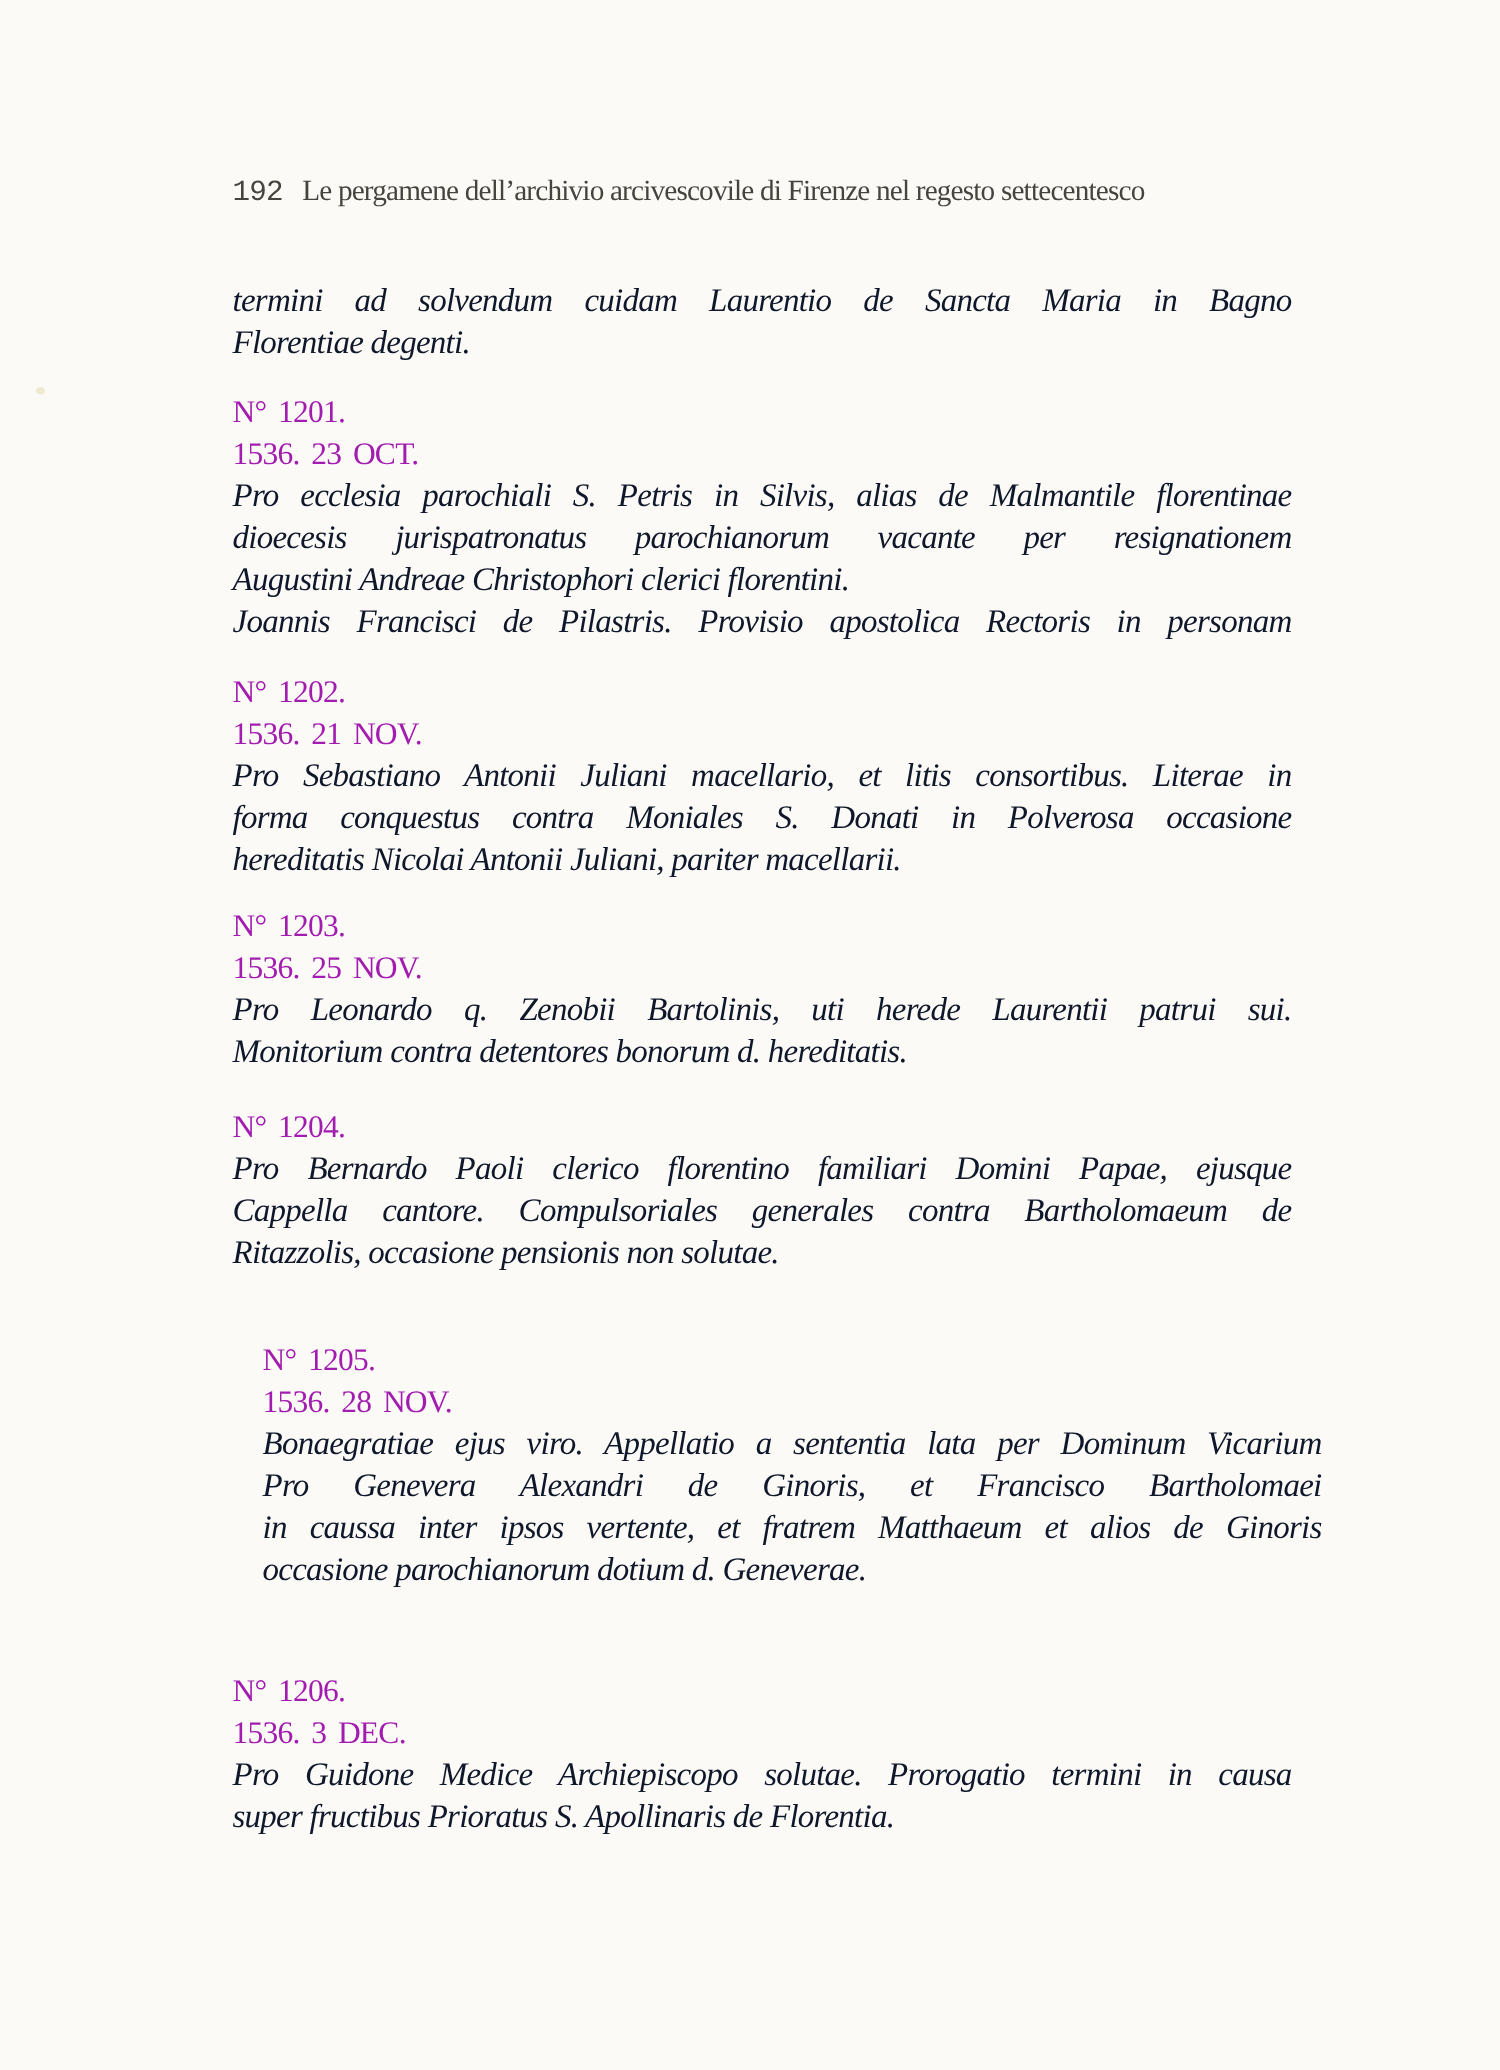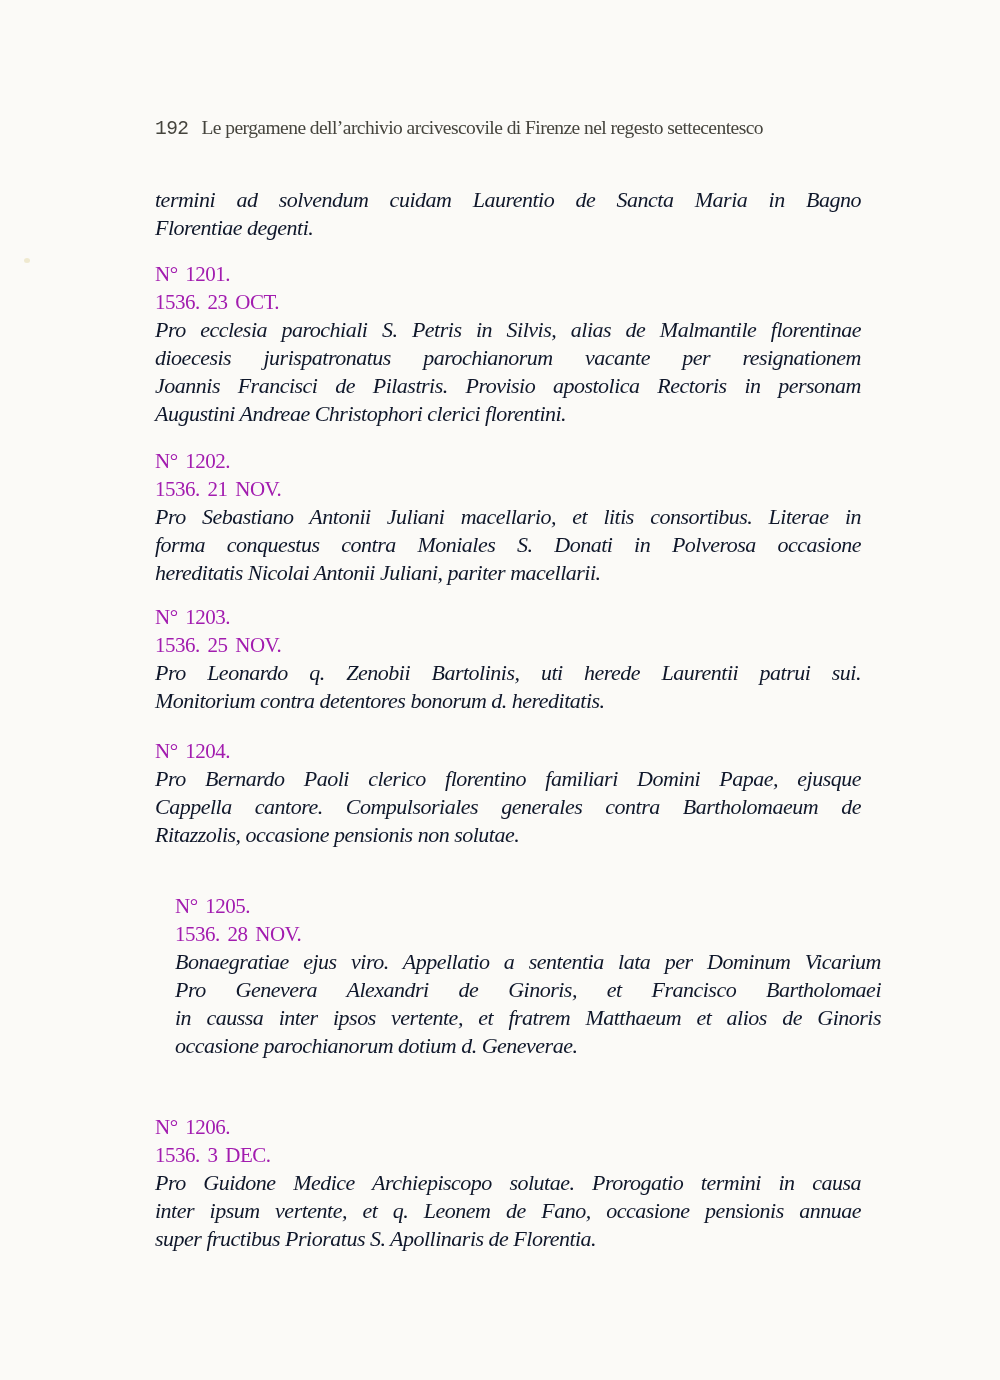--- a/index.html
+++ b/index.html
@@ -92,22 +92,22 @@
     <span class="line">termini ad solvendum cuidam Laurentio de Sancta Maria in Bagno</span>
     <span class="line last">Florentiae degenti.</span>
   </div>
 
   <section class="block e1">
     <div class="num">N° 1201.</div>
     <div class="date">1536. 23 OCT.</div>
     <div class="bodytext">
       <span class="line">Pro ecclesia parochiali S. Petris in Silvis, alias de Malmantile florentinae</span>
       <span class="line">dioecesis jurispatronatus parochianorum vacante per resignationem</span>
+      <span class="line last">Augustini Andreae Christophori clerici florentini.</span>
       <span class="line">Joannis Francisci de Pilastris. Provisio apostolica Rectoris in personam</span>
-      <span class="line last">Augustini Andreae Christophori clerici florentini.</span>
     </div>
   </section>
 
   <section class="block e2">
     <div class="num">N° 1202.</div>
     <div class="date">1536. 21 NOV.</div>
     <div class="bodytext">
       <span class="line">Pro Sebastiano Antonii Juliani macellario, et litis consortibus. Literae in</span>
       <span class="line">forma conquestus contra Moniales S. Donati in Polverosa occasione</span>
       <span class="line last">hereditatis Nicolai Antonii Juliani, pariter macellarii.</span>
@@ -141,18 +141,17 @@
       <span class="line">in caussa inter ipsos vertente, et fratrem Matthaeum et alios de Ginoris</span>
       <span class="line last">occasione parochianorum dotium d. Geneverae.</span>
     </div>
   </section>
 
   <section class="block e6">
     <div class="num">N° 1206.</div>
     <div class="date">1536. 3 DEC.</div>
     <div class="bodytext">
       <span class="line">Pro Guidone Medice Archiepiscopo solutae. Prorogatio termini in causa</span>
-      <span class="line">inter ipsum vertente, et q. Leonem de Fano, occasione pensionis annuae</span>
       <span class="line last">super fructibus Prioratus S. Apollinaris de Florentia.</span>
     </div>
   </section>
 
 </div>
 
 </body></html>

